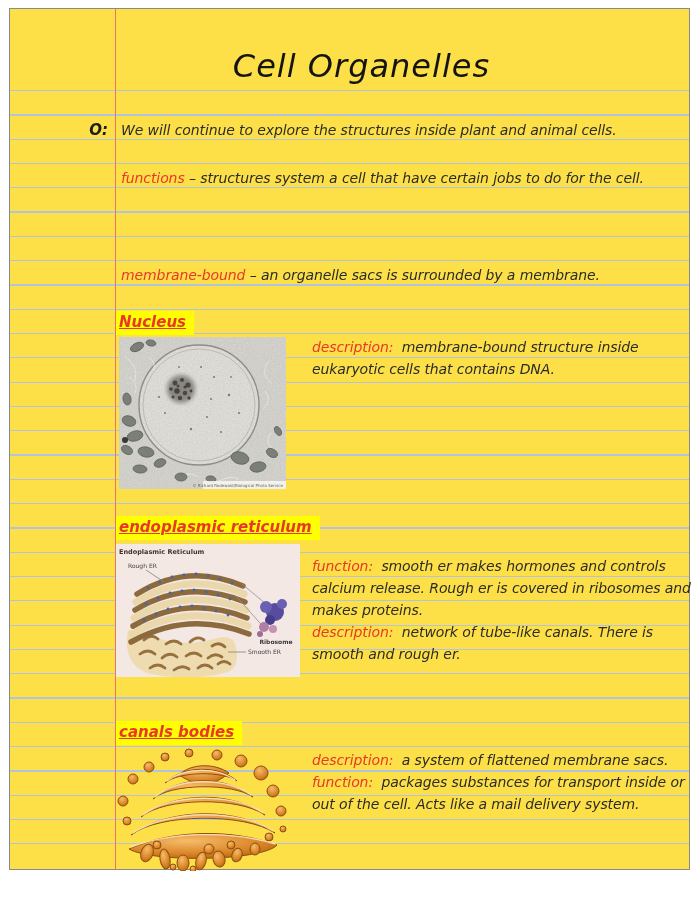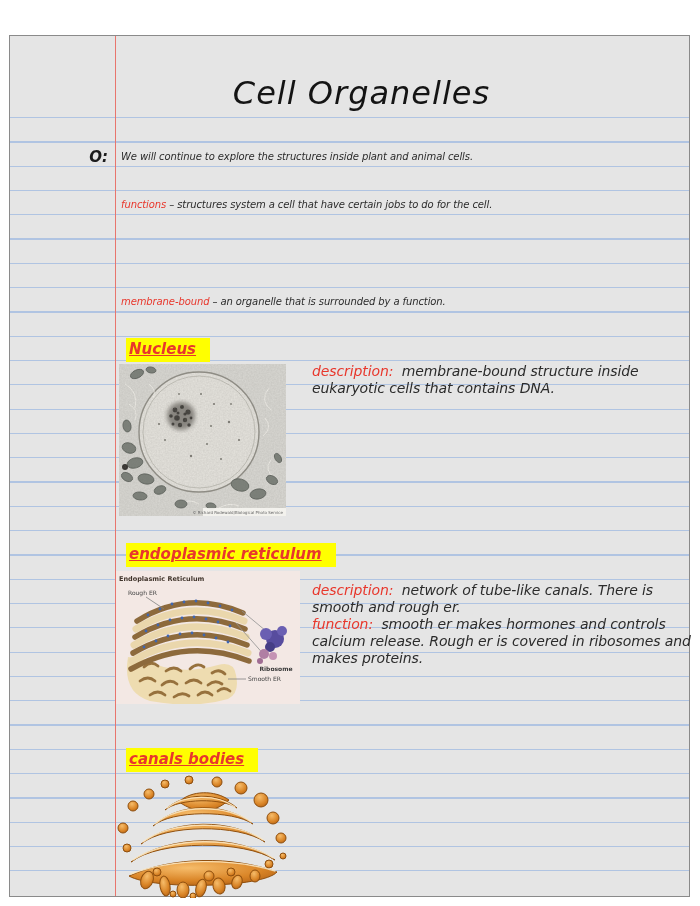--- a/index.html
+++ b/index.html
@@ -2,49 +2,49 @@
 <html><head>
 <meta charset="utf-8">
 <style>
   html,body{margin:0;padding:0;}
   body{
     width:700px;height:906px;background:#ffffff;position:relative;overflow:hidden;
     font-family:"DejaVu Sans",sans-serif;
   }
   .sheet{
     position:absolute;left:9px;top:8px;width:679px;height:860px;
-    border:1px solid #8a8a8a;background:#e5e5e5;margin-top:27px;
+    border:1px solid #8a8a8a;background:#fde047;
   }
   .rules{
     position:absolute;left:0;right:0;top:81px;height:757px;
     background:repeating-linear-gradient(to bottom,
       #b0c4e2 0,#b0c4e2 1.2px,transparent 1.2px,transparent 24.3px);
   }
   .mline{position:absolute;left:105px;top:0;bottom:0;width:1.4px;background:#e8756d;}
   .title{
     position:absolute;left:24px;right:0;top:38px;text-align:center;
     font-size:32px;font-style:italic;color:#141414;letter-spacing:1px;white-space:nowrap;
   }
   .olabel{
     position:absolute;left:52px;top:109px;width:46px;text-align:right;
     font-weight:bold;font-style:italic;font-size:15px;color:#1c1c1c;line-height:24.3px;
   }
   .row{
-    position:absolute;left:111px;font-size:10px;font-style:italic;color:#2b2b2b;
+    position:absolute;left:111px;font-size:14px;font-style:italic;color:#2b2b2b;
     letter-spacing:-0.1px;line-height:24.3px;white-space:nowrap;
   }
   .term{color:#e8372c;}
   .hl{
-    position:absolute;left:116px;display:inline-block;background:#ffff00;
+    position:absolute;left:106px;display:inline-block;background:#ffff00;
     color:#e8372c;font-style:italic;font-weight:bold;font-size:15px;line-height:19px;
-    padding:2px 14px 3px 3px;text-decoration:underline;text-decoration-thickness:1px;
+    padding:2px 8px 3px 3px;text-decoration:underline;text-decoration-thickness:1px;
   }
   .desc{
     position:absolute;left:302px;width:384px;font-size:14px;font-style:italic;
-    color:#2b2b2b;line-height:17px;letter-spacing:-0.1px;
+    color:#2b2b2b;line-height:22px;letter-spacing:-0.1px;
   }
   .desc p{margin:0;}
   .rlabel{color:#e8372c;margin-right:4px;}
   .img{position:absolute;}
   .img svg{display:block;}
   .img-nucleus{left:109px;top:328px;}
   .img-er{left:106px;top:535px;}
   .img-golgi{left:103px;top:736px;}
 </style>
 </head>
@@ -58,21 +58,21 @@
 
   <div class="olabel">O:</div>
   <div class="row" style="top:109px">We will continue to explore the structures inside plant and animal cells.</div>
 
   <div class="row" style="top:157px">
     <span class="term">functions</span>
     <span>– structures system a cell that have certain jobs to do for the cell.</span>
   </div>
   <div class="row" style="top:254px">
     <span class="term">membrane-bound</span>
-    <span>– an organelle that is surrounded by a function.</span>
+    <span>– an organelle sacs is surrounded by a membrane.</span>
   </div>
 
   <div class="hl" style="top:302px">Nucleus</div>
 
   <div class="img img-nucleus">
     <svg width="167" height="152" viewBox="0 0 167 152" xmlns="http://www.w3.org/2000/svg">
       <defs>
         <filter id="grain" x="0" y="0" width="100%" height="100%">
           <feTurbulence type="fractalNoise" baseFrequency="0.65" numOctaves="2" seed="7" result="n"></feTurbulence>
           <feColorMatrix in="n" type="matrix" values="0 0 0 0 0.28  0 0 0 0 0.27  0 0 0 0 0.25  0 0 0 0.8 0"></feColorMatrix>
@@ -233,26 +233,26 @@
         <circle cx="144" cy="90" r="3" fill="#a06d93"></circle>
       </g>
       <text x="160" y="100" font-size="6" font-weight="bold" fill="#3a3a3a" text-anchor="middle">Ribosome</text>
       <line x1="112" y1="108" x2="130" y2="108" stroke="#808080" stroke-width="0.8"></line>
       <text x="132" y="110" font-size="6" fill="#444">Smooth ER</text>
     </svg>
   </div>
 
   <div class="desc" style="top:546px">
     <p>
+      <span class="rlabel">function:</span>
+      <span>smooth er makes hormones and controls calcium release. Rough er is covered in ribosomes and makes proteins.</span>
+    </p>
+    <p>
       <span class="rlabel">description:</span>
       <span>network of tube-like canals. There is smooth and rough er.</span>
-    </p>
-    <p>
-      <span class="rlabel">function:</span>
-      <span>smooth er makes hormones and controls calcium release. Rough er is covered in ribosomes and makes proteins.</span>
     </p>
   </div>
 
   <div class="hl" style="top:712px">canals bodies</div>
 
   <div class="img img-golgi">
     <svg width="178" height="126" viewBox="0 0 178 126" xmlns="http://www.w3.org/2000/svg">
       <defs>
         <radialGradient id="gg" cx="40%" cy="30%" r="85%">
           <stop offset="0" stop-color="#f6bc6a"></stop>
@@ -300,13 +300,23 @@
       <g fill="none" stroke="#fde7bf" stroke-width="1.4" stroke-linecap="round" opacity="0.9">
         <path d="M54,36 C72,22 104,22 122,35"></path>
         <path d="M42,52 C66,32 112,32 138,50"></path>
         <path d="M30,70 C60,48 120,48 150,68"></path>
         <path d="M20,88 C56,64 126,64 160,86"></path>
         <path d="M18,102 C60,86 120,86 162,99"></path>
       </g>
     </svg>
   </div>
 
+  <div class="desc" style="top:740px">
+    <p>
+      <span class="rlabel">description:</span>
+      <span>a system of flattened membrane sacs.</span>
+    </p>
+    <p>
+      <span class="rlabel">function:</span>
+      <span>packages substances for transport inside or out of the cell. Acts like a mail delivery system.</span>
+    </p>
+  </div>
 </div>
 
 </body></html>

